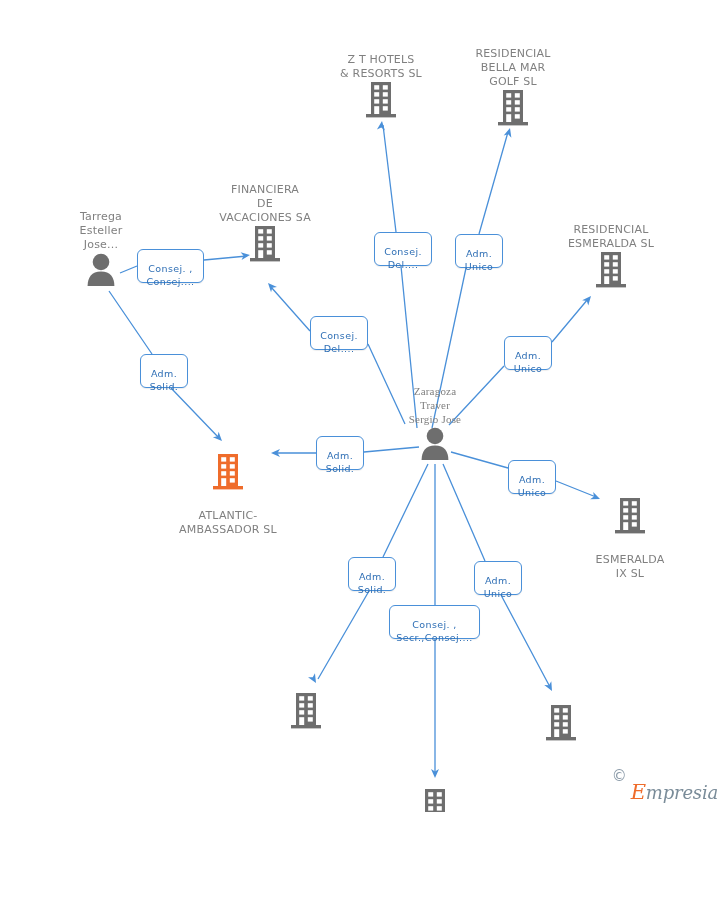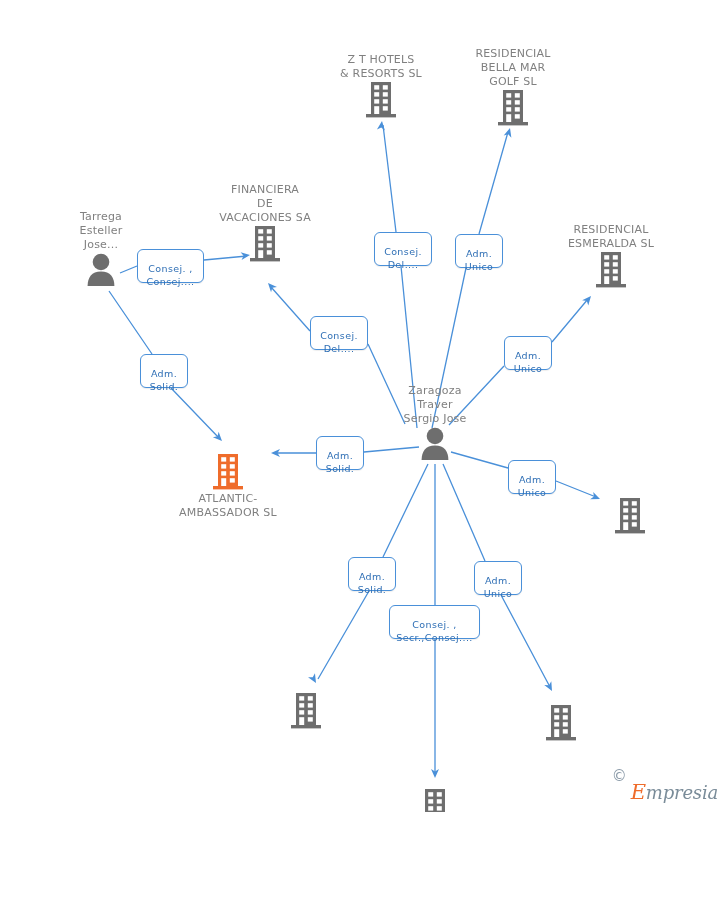--- a/index.html
+++ b/index.html
@@ -32,21 +32,21 @@
     text-align: center;
   }
   .node-label {
     font-size: 11px;
     line-height: 14px;
     color: #808080;
     letter-spacing: 0.2px;
     white-space: pre-line;
   }
   .node-label.below {
-    margin-top: 1px;
+    margin-top: 18px;
   }
   .icon-wrap {
     height: 38px;
     line-height: 0;
     display: flex;
     align-items: flex-end;
     justify-content: center;
   }
   .icon-wrap.person {
     height: 34px;
@@ -200,21 +200,21 @@
         <div class="node-label above">Tarrega
 Esteller
 Jose...</div>
         <div class="icon-wrap person">
           <svg width="30" height="33" viewBox="0 0 30 33" xmlns="http://www.w3.org/2000/svg">
             <circle cx="15" cy="9" r="8.3" fill="#6e6e6e"></circle>
             <path d="M15 18.5 C 5.6 18.5 1.6 24.6 1.6 33 L 28.4 33 C 28.4 24.6 24.4 18.5 15 18.5 Z" fill="#6e6e6e"></path>
           </svg>
         </div>
       </div>
-      <div class="node" style="left: 435px; top: 384px;">
+      <div class="node" style="left: 435px; top: 384px; font-family: Liberation Serif, serif;">
         <div class="node-label above">Zaragoza
 Traver
 Sergio Jose</div>
         <div class="icon-wrap person">
           <svg width="30" height="33" viewBox="0 0 30 33" xmlns="http://www.w3.org/2000/svg">
             <circle cx="15" cy="9" r="8.3" fill="#6e6e6e"></circle>
             <path d="M15 18.5 C 5.6 18.5 1.6 24.6 1.6 33 L 28.4 33 C 28.4 24.6 24.4 18.5 15 18.5 Z" fill="#6e6e6e"></path>
           </svg>
         </div>
       </div>
@@ -244,20 +244,22 @@
             <rect x="16.8" y="3.2" width="5" height="4.4" fill="#ffffff"></rect>
             <rect x="8.2" y="10.2" width="5" height="4.4" fill="#ffffff"></rect>
             <rect x="16.8" y="10.2" width="5" height="4.4" fill="#ffffff"></rect>
             <rect x="8.2" y="17.2" width="5" height="4.4" fill="#ffffff"></rect>
             <rect x="16.8" y="17.2" width="5" height="4.4" fill="#ffffff"></rect>
             <rect x="8.2" y="24.2" width="5" height="7.8" fill="#ffffff"></rect>
             <rect x="16.8" y="24.2" width="5" height="4.4" fill="#ffffff"></rect>
             <rect x="0" y="32" width="30" height="3.4" fill="#6e6e6e"></rect>
           </svg>
         </div>
+        <div class="node-label below">ESMERALDA
+IX SL</div>
       </div>
       <div class="node" style="left: 306px; top: 692px;">
         <div class="icon-wrap">
           <svg width="30" height="37" viewBox="0 0 30 37" xmlns="http://www.w3.org/2000/svg">
             <rect x="5" y="0" width="20" height="32" fill="#6e6e6e"></rect>
             <rect x="8.2" y="3.2" width="5" height="4.4" fill="#ffffff"></rect>
             <rect x="16.8" y="3.2" width="5" height="4.4" fill="#ffffff"></rect>
             <rect x="8.2" y="10.2" width="5" height="4.4" fill="#ffffff"></rect>
             <rect x="16.8" y="10.2" width="5" height="4.4" fill="#ffffff"></rect>
             <rect x="8.2" y="17.2" width="5" height="4.4" fill="#ffffff"></rect>

